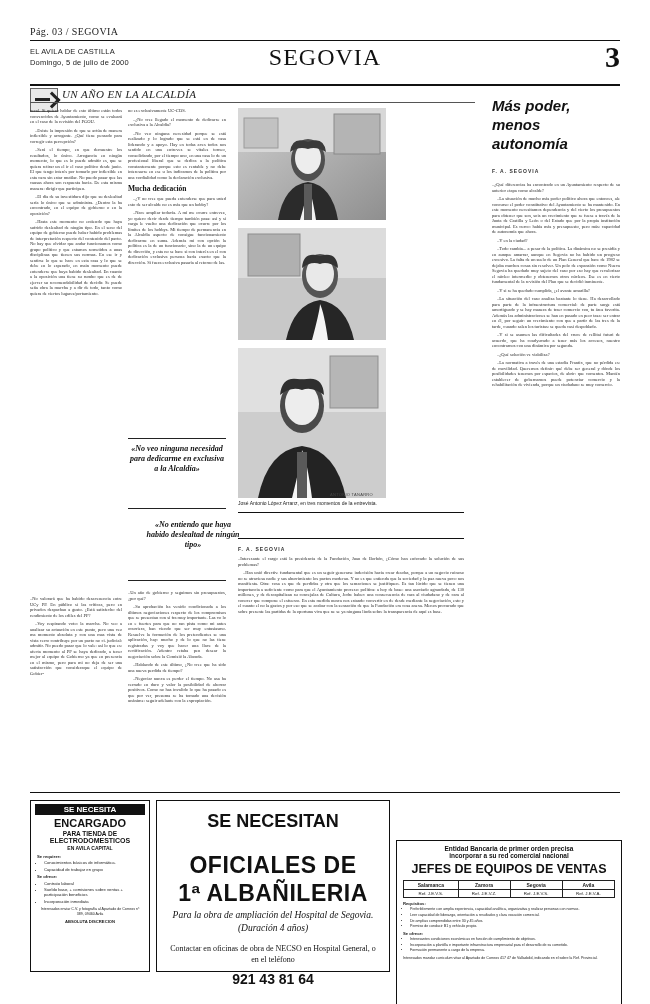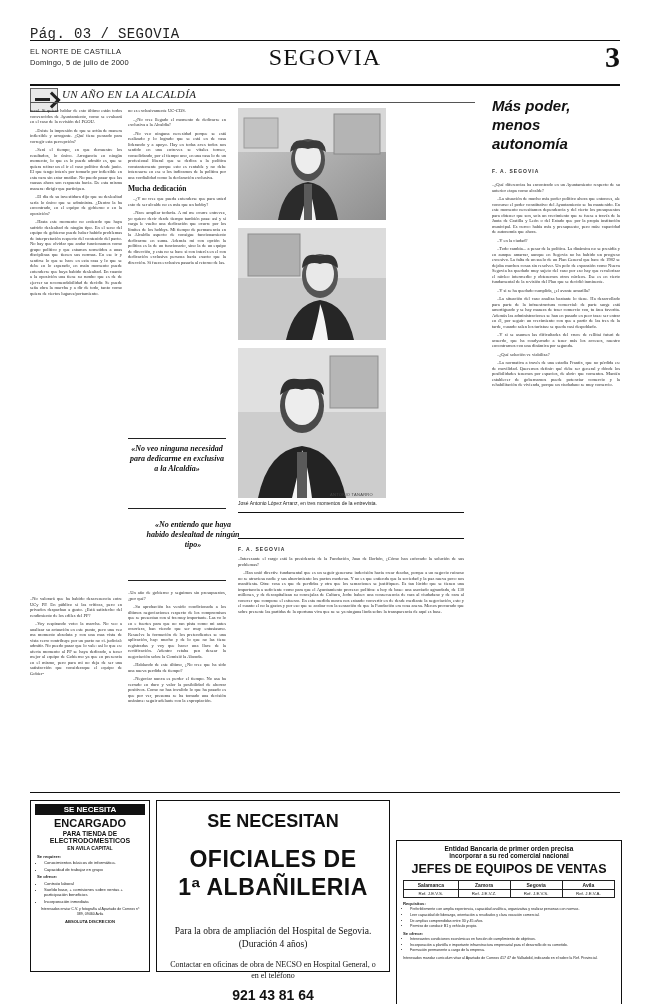--- a/index.html
+++ b/index.html
@@ -1,20 +1,20 @@
 <!DOCTYPE html>
 <html><head>
 <meta charset="utf-8">
 <style>
   html,body{margin:0;padding:0;background:#ffffff;}
   body{width:650px;height:1004px;font-family:"Liberation Serif",serif;color:#1a1a1a;}
   .page{position:relative;width:650px;height:1004px;background:#fff;overflow:hidden;}
 
   
-  .folio{position:absolute;left:30px;top:26px;font-family:Liberation Mono, monospace;font-size:14px;letter-spacing:.4px;color:#222;}
+  .folio{position:absolute;left:30px;top:26px;font-family:Liberation Serif, serif;font-size:10px;letter-spacing:.4px;color:#222;}
   .folio-rule{position:absolute;left:30px;top:40px;width:590px;height:1px;background:#111;}
 
   
   .masthead{position:absolute;left:30px;top:46px;width:590px;height:34px;}
   .mh-left{position:absolute;left:0;top:0;font-family:"Liberation Sans",sans-serif;font-size:7.5px;line-height:11px;color:#222;letter-spacing:.2px;}
   .mh-title{position:absolute;left:0;right:0;top:-2px;text-align:center;font-family:"Liberation Serif",serif;font-size:24px;letter-spacing:1px;color:#111;}
   .mh-num{position:absolute;right:0;top:-6px;font-family:"Liberation Serif",serif;font-size:30px;font-weight:bold;color:#111;}
   .mh-rule{position:absolute;left:30px;top:84px;width:590px;height:2px;background:#111;}
 
   
@@ -67,21 +67,21 @@
 </head>
 <body>
 
 <div class="page">
 
   <div class="folio">Pág. 03 / SEGOVIA</div>
   <div class="folio-rule"></div>
 
   <div class="masthead">
     <div class="mh-left">
-      <div>EL NORTE DE CASTILLA</div>
+      <div>EL AVILA DE CASTILLA</div>
       <div>Domingo, 5 de julio de 2000</div>
     </div>
     <div class="mh-title">SEGOVIA</div>
     <div class="mh-num">3</div>
   </div>
   <div class="mh-rule"></div>
 
   <div class="arrow-box"></div>
   <div class="sec-head">UN AÑO EN LA ALCALDÍA</div>
   <div class="sec-rule"></div>
@@ -215,23 +215,23 @@
           <li>Sueldo base, + comisiones sobre ventas + participación beneficios</li>
           <li>Incorporación inmediata</li>
         </ul>
       <div class="tiny" style="margin-top:3px;text-align:center;">Interesados enviar C.V. y fotografía al Apartado de Correos nº 389, 09460 Avila</div>
       <div class="small" style="margin-top:3px;text-align:center;font-weight:bold;">ABSOLUTA DISCRECION</div>
     </div>
   </div>
 
   <div class="adbox" style="left:156px;top:800px;width:232px;height:170px;">
     <div class="ad-t" style="font-size:18px;margin-top:10px;">SE NECESITAN</div>
-    <div class="ad-t" style="font-size:23px;margin-top:14px;letter-spacing:.5px;">OFICIALES DE</div>
+    <div class="ad-t" style="font-size:23px;margin-top:20px;letter-spacing:.5px;">OFICIALES DE</div>
     <div class="ad-t" style="font-size:23px;margin-top:1px;letter-spacing:.5px;">1ª ALBAÑILERIA</div>
-    <div class="ad-s" style="font-size:9.5px;margin-top:24px;padding:0 10px;line-height:13px;">Para la obra de ampliación del Hospital de Segovia. (Duración 4 años)</div>
+    <div class="ad-s" style="font-style:italic;font-size:9.5px;margin-top:2px;padding:0 10px;line-height:13px;">Para la obra de ampliación del Hospital de Segovia. (Duración 4 años)</div>
     <div class="ad-s" style="font-size:8px;margin-top:8px;padding:0 10px;line-height:11px;">Contactar en oficinas de obra de NECSO en Hospital General, o en el teléfono</div>
     <div class="ad-t" style="font-size:14px;margin-top:6px;">921 43 81 64</div>
   </div>
 
   <div class="adbox" style="left:396px;top:840px;width:224px;height:170px;">
     <div class="ad-t" style="font-size:6.5px;margin-top:4px;">Entidad Bancaria de primer orden precisa</div>
     <div class="ad-t" style="font-size:6.5px;">incorporar a su red comercial nacional</div>
     <div class="ad-t" style="font-size:12.5px;margin-top:3px;">JEFES DE EQUIPOS DE VENTAS</div>
     <div style="padding:4px 6px 0 6px;">
       <table class="prov">

